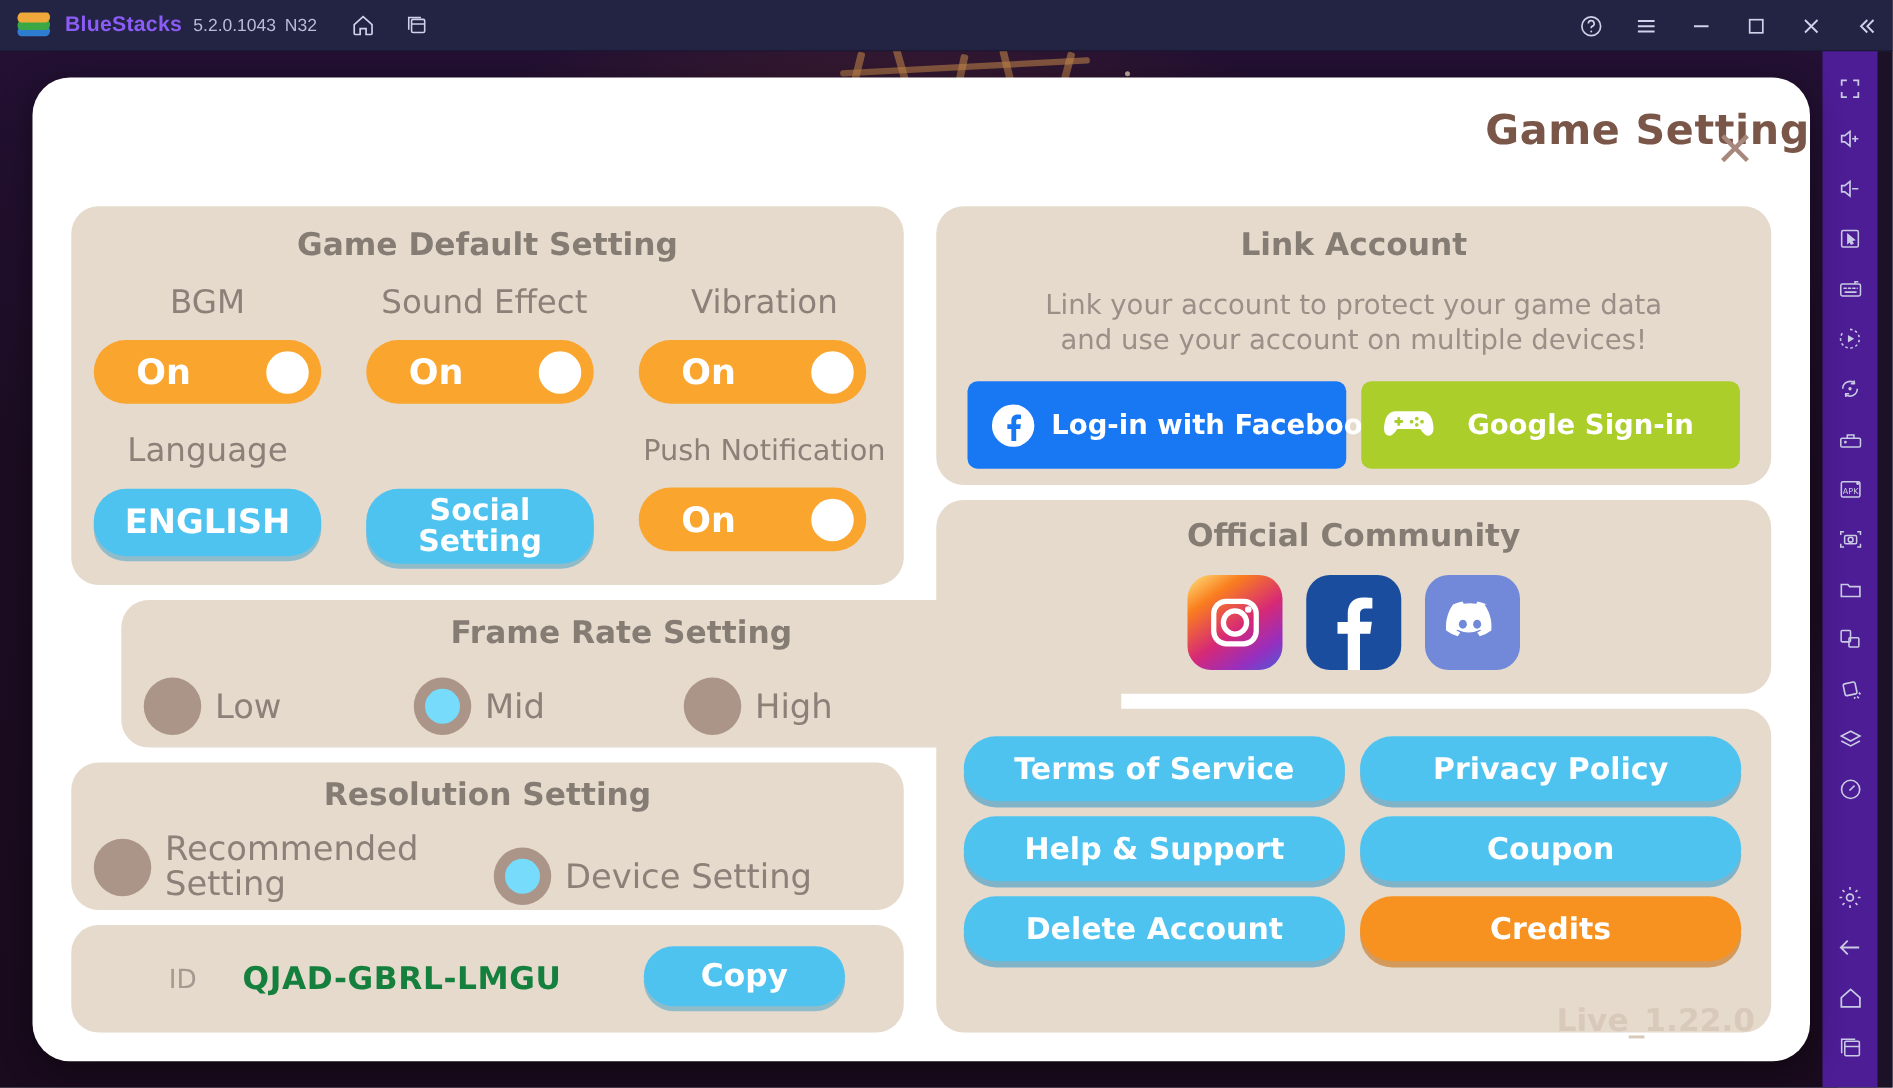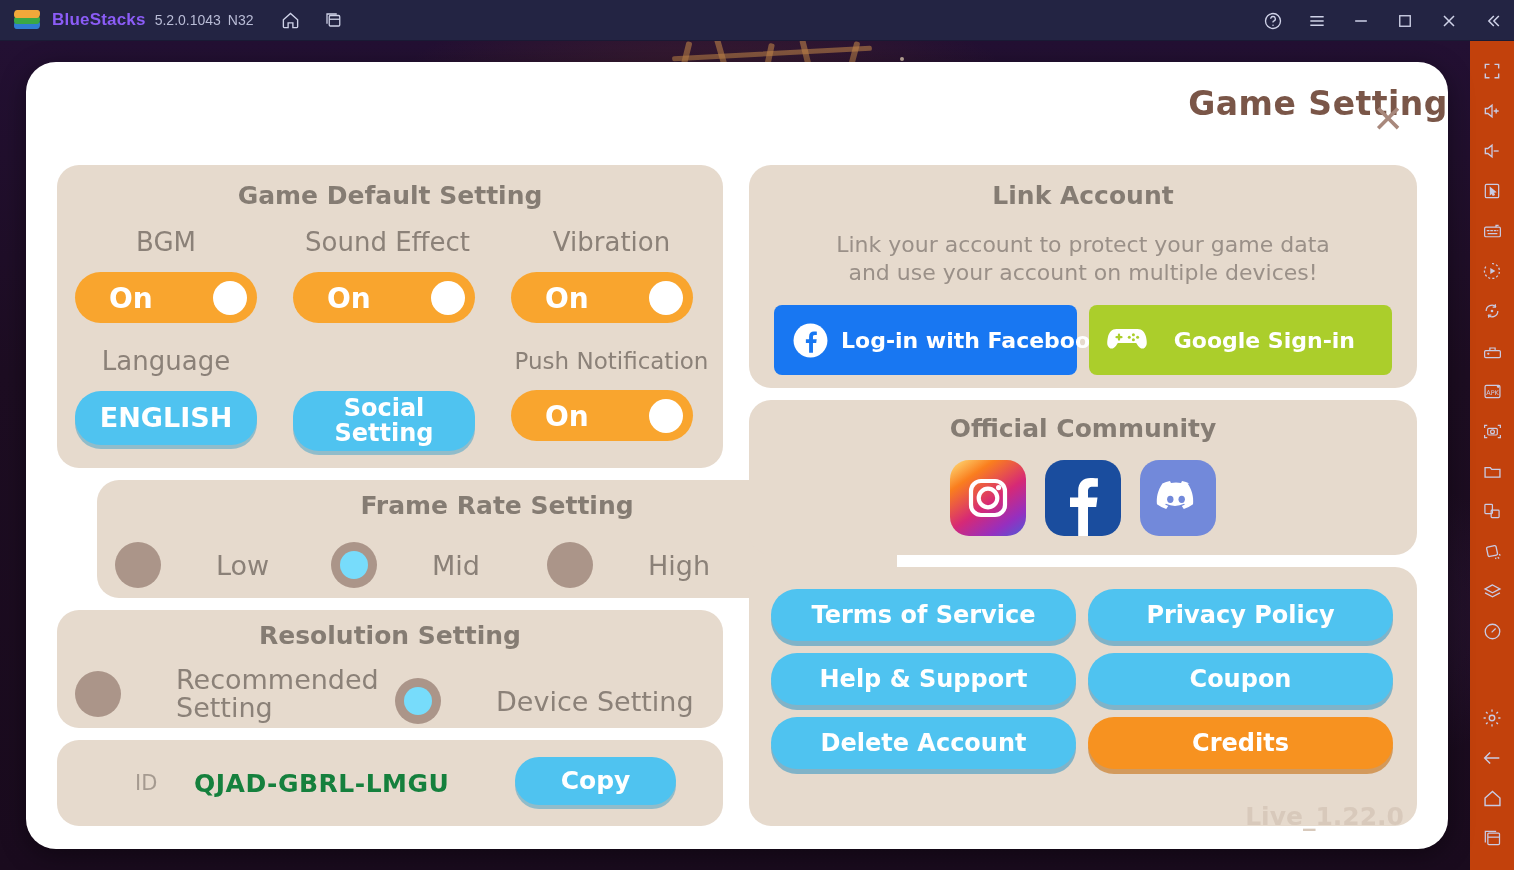--- a/index.html
+++ b/index.html
@@ -50,22 +50,22 @@
       radial-gradient(ellipse 500px 260px at 48% 14%, rgba(120,60,40,.45) 0%, rgba(30,12,30,0) 70%),
       radial-gradient(ellipse 380px 220px at 88% 70%, rgba(70,40,90,.40) 0%, rgba(30,12,30,0) 72%),
       linear-gradient(#231033 0%, #1d0d22 40%, #1a0b1e 100%);
     overflow:hidden;
   }
   .coaster { position:absolute; background:#c98a4b; opacity:.55; border-radius:2px; }
   .star { position:absolute; background:#ffe9c9; border-radius:50%; opacity:.7; }
 
   
   #sidebar {
-    position:absolute; right:0; top:41px; width:44px; height:829px;
-    background:#c2410c; display:flex; flex-direction:column; align-items:center;
+    position:absolute; right:12px; top:41px; width:44px; height:829px;
+    background:#4c1d95; display:flex; flex-direction:column; align-items:center;
     padding-top:10px;
   }
   .sb-icon {
     width:40px; height:40px; display:flex; align-items:center; justify-content:center;
     color:#c9cbe4; margin-bottom:0px;
   }
   .sb-spacer { flex:1 1 auto; }
 
   
   #dialog {
@@ -120,21 +120,21 @@
     color:#ffffff; font-weight:bold; font-family:"DejaVu Sans", sans-serif;
     text-align:center; line-height:1.05;
     box-shadow:0 4px 0 rgba(40,150,200,.45);
   }
 
   
   #panel-frame { left:31px; top:418px; width:800px; height:118px;margin-left:40px; }
   #panel-res   { left:31px; top:548px; width:666px; height:118px; }
   #panel-id    { left:31px; top:678px; width:666px; height:86px; }
 
-  .radio-row { position:absolute; display:flex; align-items:center; cursor:pointer;gap:44px; }
+  .radio-row { position:absolute; display:flex; align-items:center; cursor:pointer; }
   .radio {
     width:46px; height:46px; border-radius:50%; background:#ab9589; flex:0 0 auto;
   }
   .radio.on {
     background:#ab9589; display:flex; align-items:center; justify-content:center;
   }
   .radio.on i {
     display:block; width:28px; height:28px; border-radius:50%; background:#77dcfb;
   }
   .radio-label {

